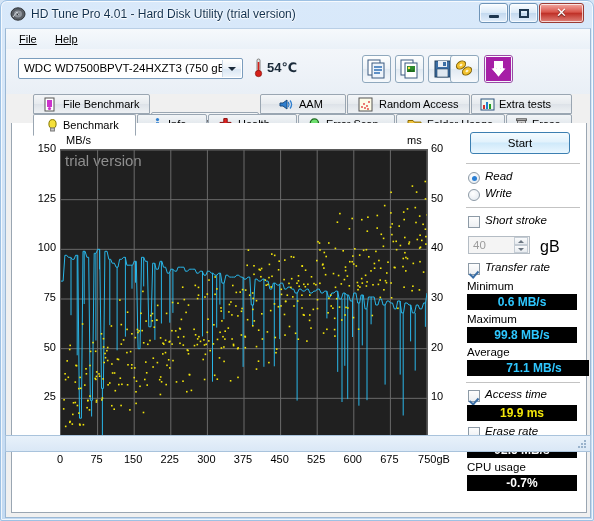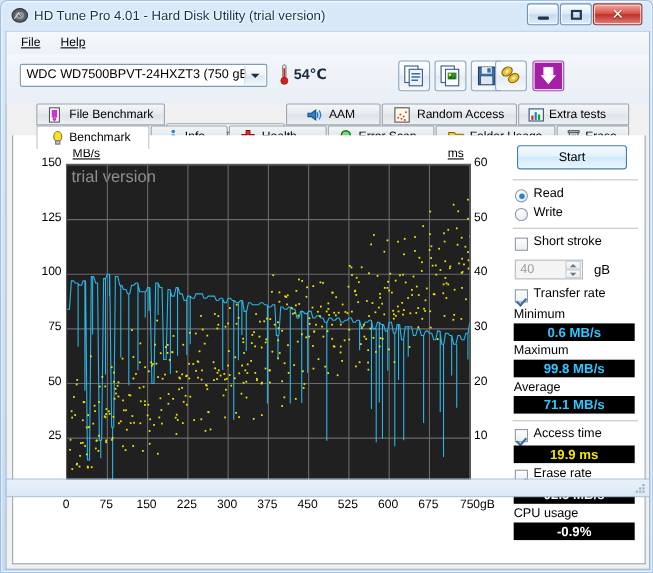--- a/index.html
+++ b/index.html
@@ -138,21 +138,21 @@
   }
   
   #chart-area{position:absolute;left:12px;top:9px;width:433px;height:370px;}
   #chart-plot{
     position:absolute;left:36px;top:17px;width:368px;height:300px;
     background:#202020;border:1px solid #5a5a5a;box-sizing:border-box;
   }
   #trialwm{
     position:absolute;left:4px;top:2px;font-size:15px;color:#8f8f8f;
   }
-  .axis-lbl{position:absolute;font-size:11px;color:#000;text-decoration:underline;}
+  .axis-lbl{position:absolute;font-size:11px;color:#000;}
   .ytick{position:absolute;text-align:right;width:26px;font-size:11px;color:#000;}
   .ytickR{position:absolute;text-align:left;width:30px;font-size:11px;color:#000;}
   .xtick{position:absolute;text-align:center;font-size:11px;color:#000;}
   
   #side{
     position:absolute;left:452px;top:7px;width:118px;height:375px;
   }
   #start-btn{
     position:absolute;left:6px;top:2px;width:100px;height:22px;
     border:1px solid #3c7fb1;border-radius:3px;box-sizing:border-box;
@@ -172,34 +172,34 @@
   }
   .cbx{
     position:absolute;left:0;top:2px;width:12px;height:12px;
     border:1px solid #8d9aa6;box-sizing:border-box;
     background:linear-gradient(180deg,#fdfdfd,#eceff2);
   }
   .cbx.on::after{
     content:"";position:absolute;left:2px;top:5px;width:4px;height:7px;
     border:solid #3a6ea5;border-width:0 2px 2px 0;transform:rotate(42deg);
   }
-  .ctl-label{position:absolute;left:17px;top:0px;font-size:11.5px;color:#000;white-space:nowrap;}
+  .ctl-label{position:absolute;left:17px;top:0px;font-size:11.5px;color:#000;white-space:nowrap;font-style:italic;}
   #spin-box{
     position:absolute;left:4px;top:0;width:62px;height:18px;
     border:1px solid #b4bcc4;background:#f4f4f4;box-sizing:border-box;
   }
   #spin-box .sval{position:absolute;left:4px;top:2px;font-size:11.5px;color:#9b9b9b;}
   #spin-up,#spin-dn{
     position:absolute;right:1px;width:14px;height:8px;
     background:linear-gradient(180deg,#fafbfc,#e7ebef);border:1px solid #c4ccd4;box-sizing:border-box;
   }
   #spin-up{top:0px;} #spin-dn{top:8px;}
   #spin-up i{position:absolute;left:3px;top:2px;border-left:3px solid transparent;border-right:3px solid transparent;border-bottom:3px solid #6b7682;}
   #spin-dn i{position:absolute;left:3px;top:2px;border-left:3px solid transparent;border-right:3px solid transparent;border-top:3px solid #6b7682;}
-  #gb-lbl{position:absolute;left:76px;top:2px;font-size:12px;color:#000;}
+  #gb-lbl{position:absolute;left:76px;top:2px;font-size:16px;color:#000;}
   .res-name{position:absolute;left:3px;font-size:11.5px;color:#000;}
   .res-val{
     position:absolute;left:3px;width:110px;height:16px;background:#000;
     text-align:center;font-size:12px;font-weight:bold;line-height:16px;
     font-family:"Liberation Sans","DejaVu Sans",sans-serif;
   }
   
   #statusbar{
     position:absolute;left:4px;top:500px;width:586px;height:17px;
     background:linear-gradient(180deg,#e8f1fa,#dae8f6);
@@ -956,38 +956,38 @@
         <div class="check-row" style="top:131px;">
           <span class="cbx on"></span>
           <span class="ctl-label">Transfer rate</span>
         </div>
 
         <div class="res-name" style="top:150px;">Minimum</div>
         <div class="res-val" style="top:164px;color:#2ec7ff;">0.6 MB/s</div>
         <div class="res-name" style="top:183px;">Maximum</div>
         <div class="res-val" style="top:197px;color:#2ec7ff;">99.8 MB/s</div>
         <div class="res-name" style="top:216px;">Average</div>
-        <div class="res-val" style="top:230px;color:#2ec7ff;">71.1 MB/s</div>
+        <div class="res-val" style="top:230px;color:#2ec7ff;padding-left:12px;">71.1 MB/s</div>
 
         <div class="hr" style="top:252px;"></div>
 
         <div class="check-row" style="top:258px;">
           <span class="cbx on"></span>
           <span class="ctl-label">Access time</span>
         </div>
         <div class="res-val" style="top:275px;color:#f2e50a;">19.9 ms</div>
 
         <div class="check-row" style="top:295px;">
           <span class="cbx on"></span>
           <span class="ctl-label">Erase rate</span>
         </div>
         <div class="res-val" style="top:312px;color:#ffffff;">92.5 MB/s</div>
 
         <div class="res-name" style="top:331px;">CPU usage</div>
-        <div class="res-val" style="top:345px;color:#ffffff;">-0.9%</div>
+        <div class="res-val" style="top:345px;color:#ffffff;">-0.7%</div>
       </div>
     </div>
 
     <div id="statusbar" style="left:-1px;top:406px;width:586px;">
       <svg id="status-grip" viewBox="0 0 12 12">
         <g fill="#9ab3cc">
             <rect x="8" y="8" width="2" height="2"></rect>
             <rect x="5" y="8" width="2" height="2"></rect>
         <rect x="8" y="5" width="2" height="2"></rect>
             <rect x="2" y="8" width="2" height="2"></rect>

